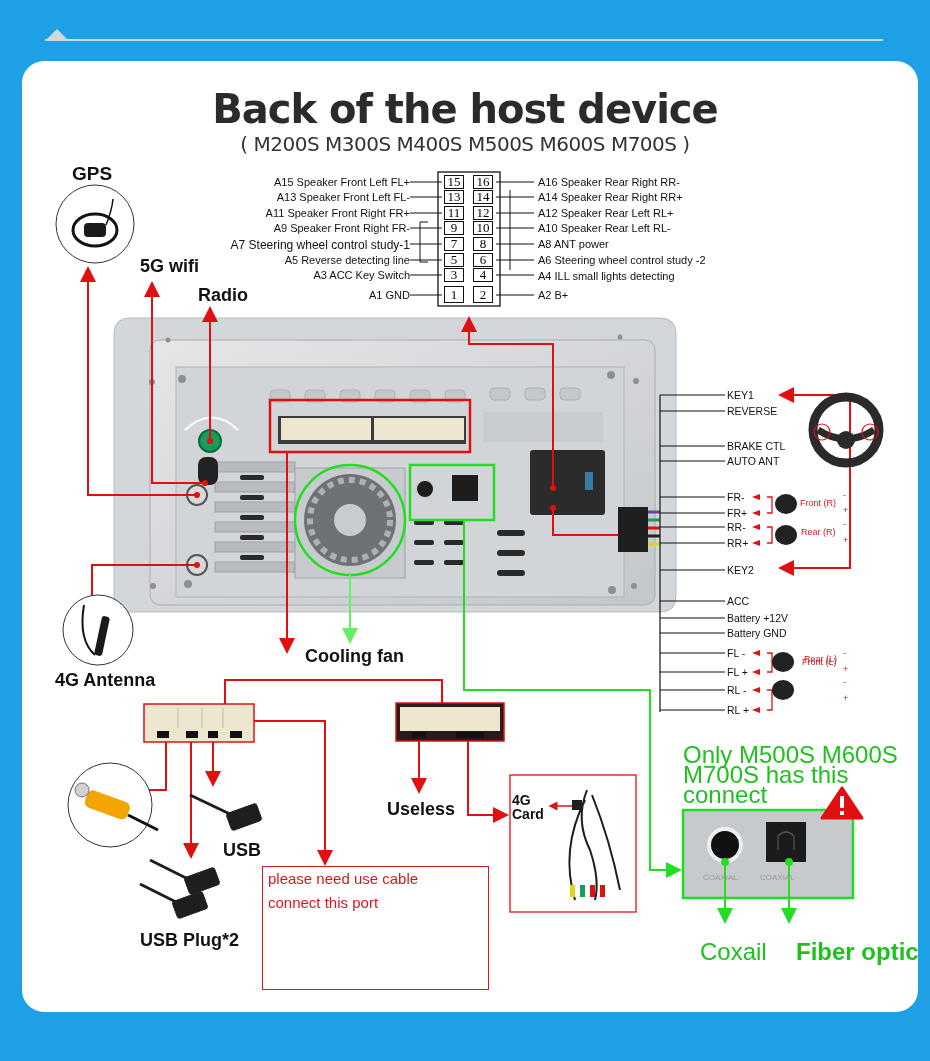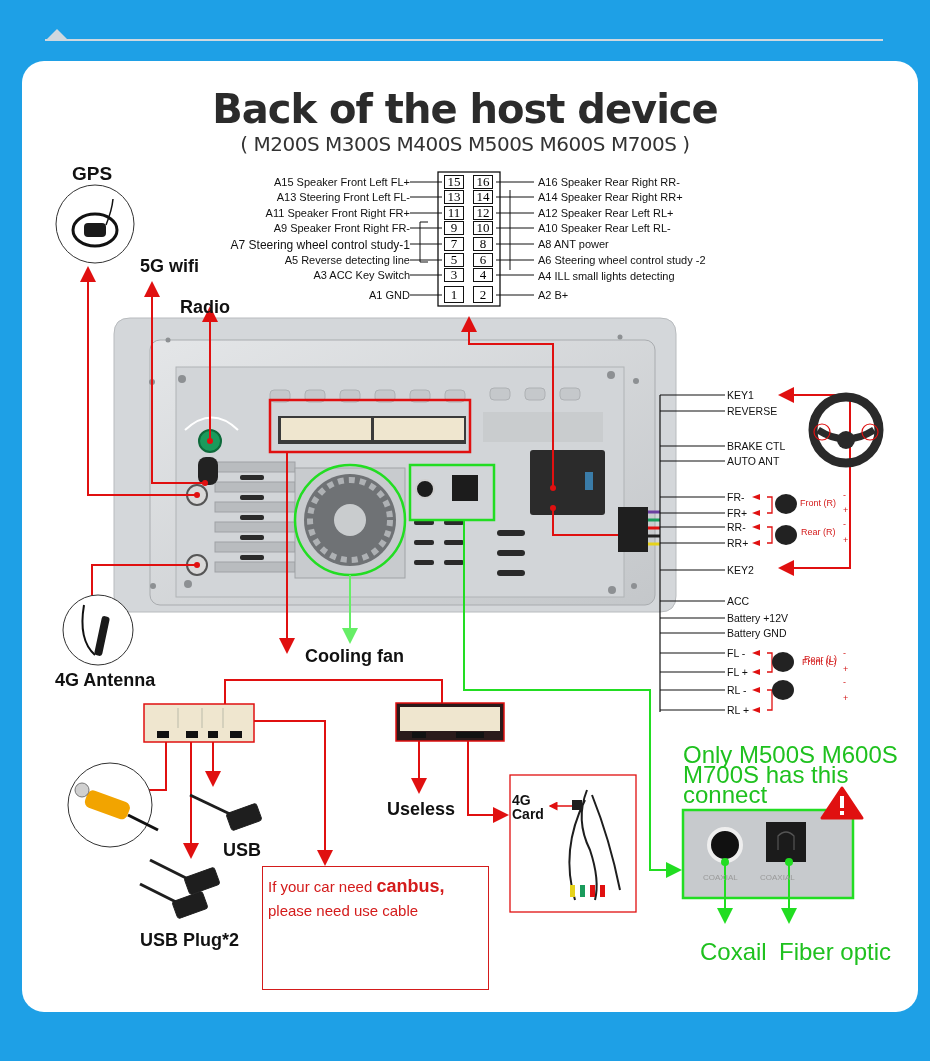--- a/index.html
+++ b/index.html
@@ -346,26 +346,26 @@
   <g>
     <rect x="412" y="929" width="70" height="52" fill="#2a2a2a"></rect>
     <rect x="425" y="936" width="45" height="18" fill="#e6e0d0"></rect>
     <ellipse cx="453" cy="946" rx="27" ry="14" fill="none" stroke="#e01010" stroke-width="3"></ellipse>
     <line x1="430" y1="948" x2="430" y2="980" stroke="#3a5ccf" stroke-width="1.5"></line>
   </g>
 </svg>
 
 <div class="lbl" style="left:72px;top:163px;font-size:19px;">GPS</div>
 <div class="lbl" style="left:140px;top:256px;">5G wifi</div>
-<div class="lbl" style="left:180px;top:285px;margin-top:12px;">Radio</div>
+<div class="lbl" style="left:198px;top:285px;">Radio</div>
 <div class="lbl" style="left:55px;top:670px;">4G Antenna</div>
 <div class="lbl" style="left:305px;top:646px;">Cooling fan</div>
 
 <div class="pin-l" style="top:176px">A15  Speaker Front Left FL+</div>
-<div class="pin-l" style="top:191px">A13  Steering Front Left FL-</div>
+<div class="pin-l" style="top:191px">A13  Speaker Front Left FL-</div>
 <div class="pin-l" style="top:207px">A11  Speaker Front Right FR+</div>
 <div class="pin-l" style="top:222px">A9    Speaker Front Right FR-</div>
 <div class="pin-l" style="top:238px;font-size:12px;">A7   Steering wheel control study-1</div>
 <div class="pin-l" style="top:254px">A5    Reverse detecting line</div>
 <div class="pin-l" style="top:269px">A3 ACC Key Switch</div>
 <div class="pin-l" style="top:289px">A1 GND</div>
 
 <div class="pinbox" style="left:444px;top:175px">15</div>
 <div class="pinbox" style="left:444px;top:190px">13</div>
 <div class="pinbox" style="left:444px;top:206px">11</div>
@@ -424,25 +424,25 @@
 
 <div class="lbl" style="left:223px;top:840px">USB</div>
 <div class="lbl" style="left:140px;top:930px">USB Plug*2</div>
 <div class="lbl" style="left:387px;top:799px">Useless</div>
 <div class="lbl" style="left:512px;top:793px;font-size:14px;line-height:14px;">
   <div>4G</div>
   <div>Card</div>
 </div>
 
 <div class="canbus">
-  <p style="margin-top:7px"><span>If your car need </span><b>canbus,</b></p>
   <p>please need use cable</p>
+  <p>connect this port</p>
 </div>
 
 <div class="green-lbl" style="left:683px;top:745px;line-height:20px;">
   <div>Only M500S M600S</div>
   <div>M700S has this</div>
   <div>connect</div>
 </div>
 <div class="abs" style="left:703px;top:873px;font-size:8px;color:#999;">COAXIAL</div>
 <div class="abs" style="left:760px;top:873px;font-size:8px;color:#999;">COAXIAL</div>
 <div class="green-lbl" style="left:700px;top:938px;">Coxail</div>
-<div class="green-lbl" style="left:779px;top:938px;">Fiber optic</div>
+<div class="green-lbl" style="left:796px;top:938px;font-weight:bold;">Fiber optic</div>
 
 </body></html>

